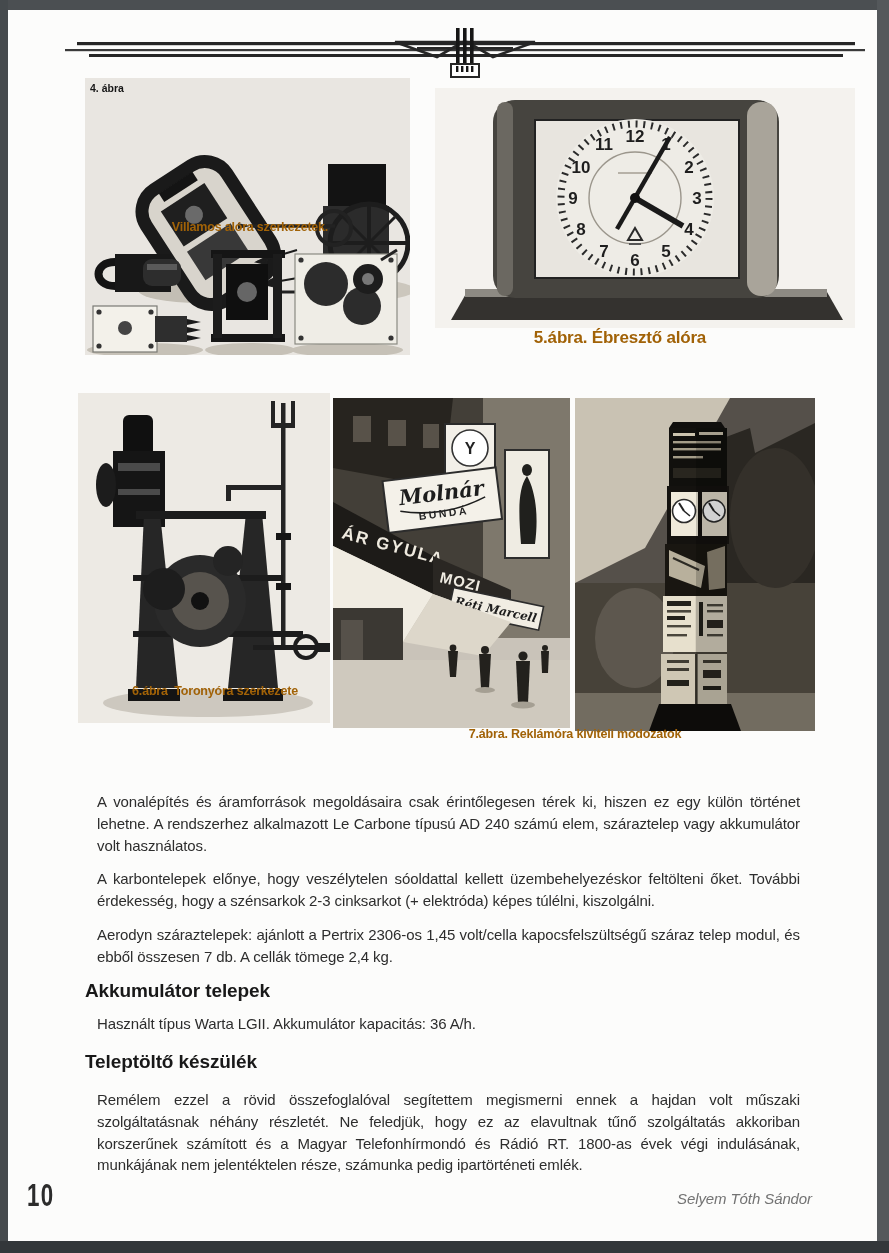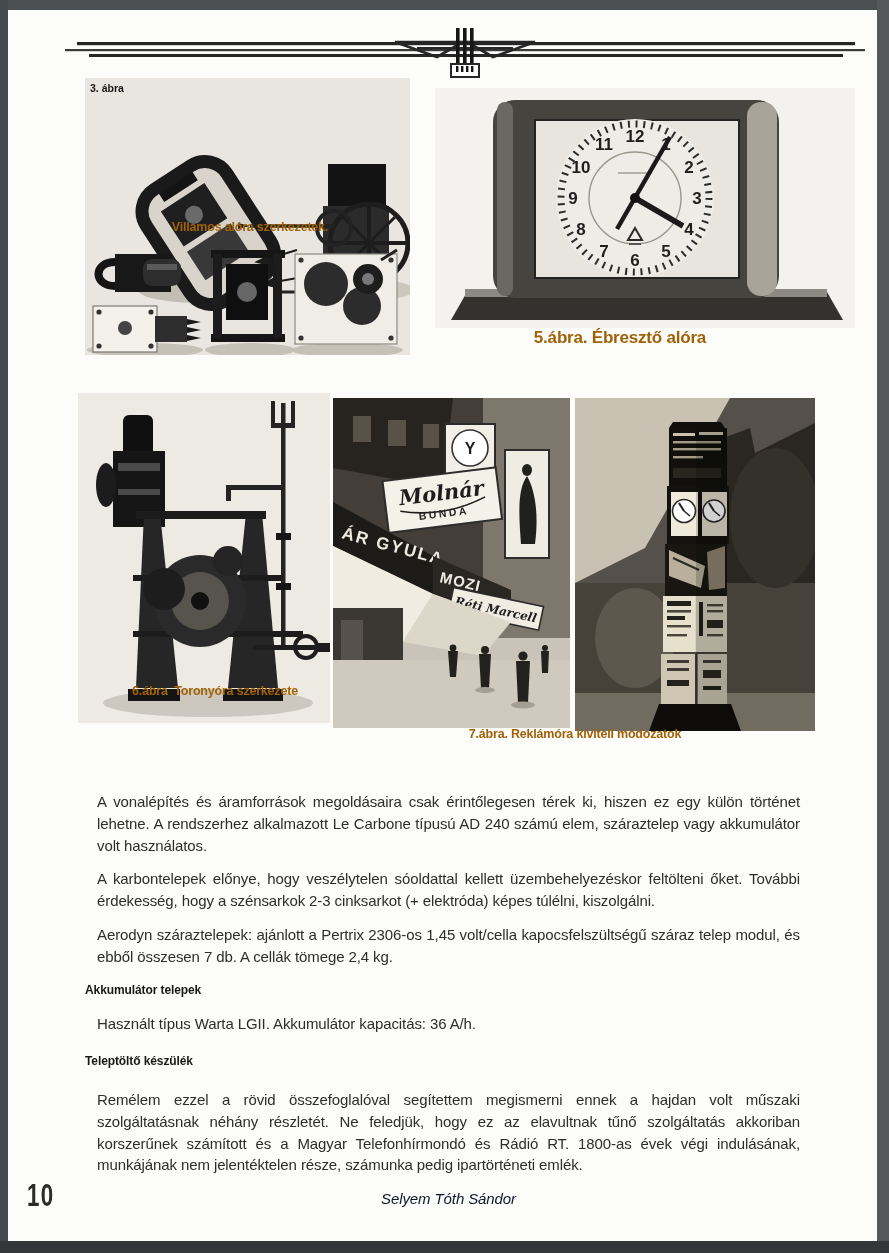--- a/index.html
+++ b/index.html
@@ -14,22 +14,22 @@
   .abs{position:absolute;}
   .caption{font-weight:700;font-size:12.5px;letter-spacing:-0.2px;color:#a16207;
            white-space:pre-wrap;text-align:center;}
   .figlabel{font-weight:700;font-size:10.5px;color:#161616;}
   .photo{position:absolute;overflow:hidden;}
   .photo svg{display:block;}
   
   .article{position:absolute;left:85px;top:779px;width:727px;font-size:15px;
            line-height:21.8px;letter-spacing:-0.1px;text-align:justify;color:#2d2d2d;}
   .article p{margin:12px;}
-  .article h3{margin:9px 0 0 0;font-size:12px;line-height:21.8px;font-weight:700;color:#181818;}
-  .article .sig{margin-top:11px;text-align:center;font-style:italic;font-size:15px;color:#0f172a;}
+  .article h3{margin:9px 0 0 0;font-size:19px;line-height:21.8px;font-weight:700;color:#181818;}
+  .article .sig{margin-top:11px;text-align:right;font-style:italic;font-size:15px;color:#737373;}
   .gap8{margin-top:8px !important;}
   .gap16{margin-top:16px !important;}
   .pageno{position:absolute;left:27px;top:1178px;font-size:31px;font-weight:600;color:#2c2c2c;
           transform:scaleX(0.72);transform-origin:left top;letter-spacing:2px;}
   .script{font-family:"DejaVu Serif",serif;font-style:italic;font-weight:700;}
 </style>
 </head>
 <body>
 
 <div class="stage">
@@ -131,21 +131,21 @@
         <circle cx="283" cy="201" r="15" fill="#1d1d1d"></circle>
         <circle cx="283" cy="201" r="6" fill="#777"></circle>
         <circle cx="216" cy="182" r="2.6" fill="#333"></circle>
           <circle cx="306" cy="182" r="2.6" fill="#333"></circle>
         <circle cx="216" cy="260" r="2.6" fill="#333"></circle>
           <circle cx="306" cy="260" r="2.6" fill="#333"></circle>
         <line x1="296" y1="182" x2="312" y2="172" stroke="#222" stroke-width="3"></line>
       </g>
     </svg>
   </div>
-  <div class="abs figlabel" style="left:90px;top:82px;">3. ábra</div>
+  <div class="abs figlabel" style="left:90px;top:82px;">4. ábra</div>
   <div class="abs caption" style="left:120px;top:220px;width:260px;">Villamos alóra szerkezetek.</div>
 
   <div class="photo" style="left:435px;top:88px;width:420px;height:240px;">
     <svg width="420" height="240" viewBox="0 0 420 240">
       <rect width="420" height="240" fill="#f4f2ee"></rect>
 
       <path d="M16,232 L32,204 L392,204 L408,232 Z" fill="#34322f"></path>
       <rect x="30" y="201" width="362" height="8" fill="#8d8a83"></rect>
 
       <rect x="58" y="12" width="286" height="198" rx="22" fill="#46443f"></rect>

